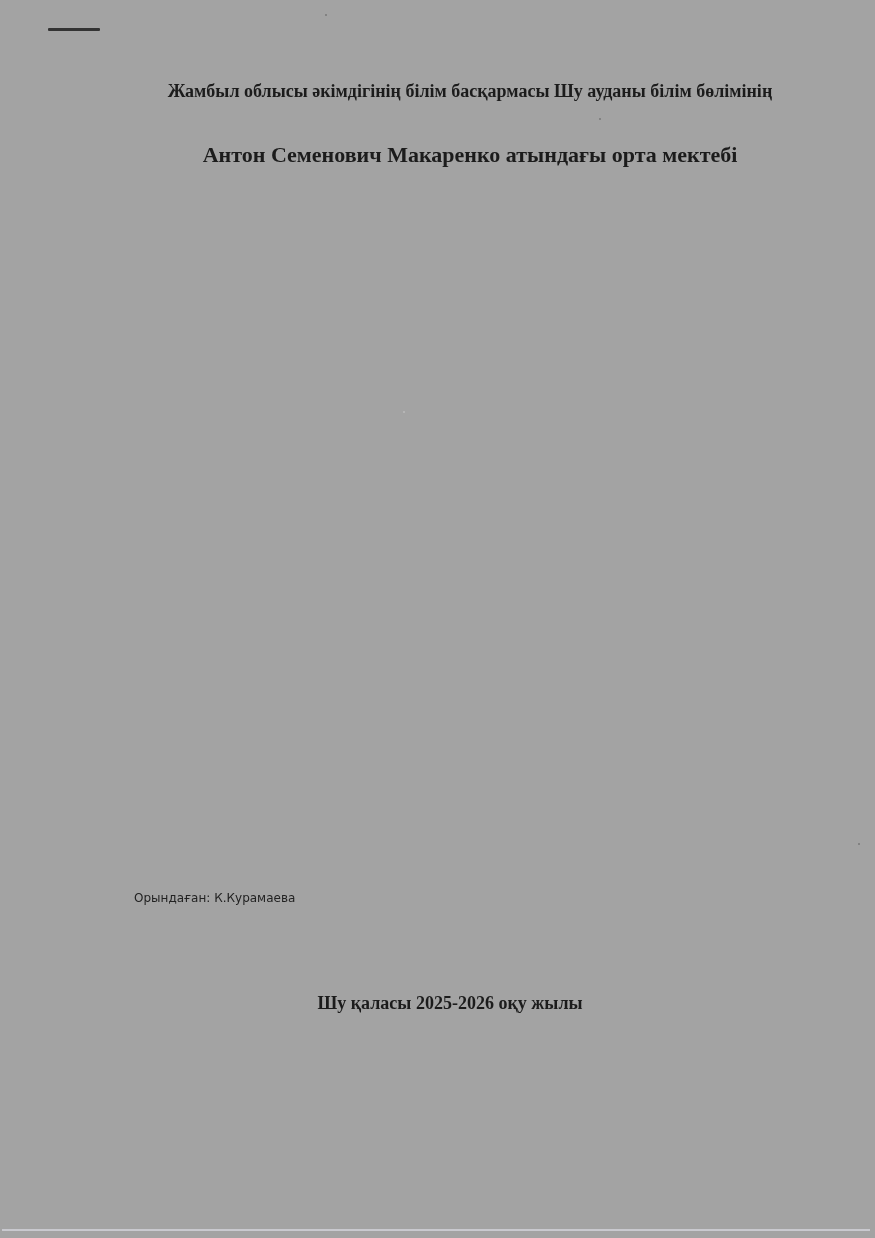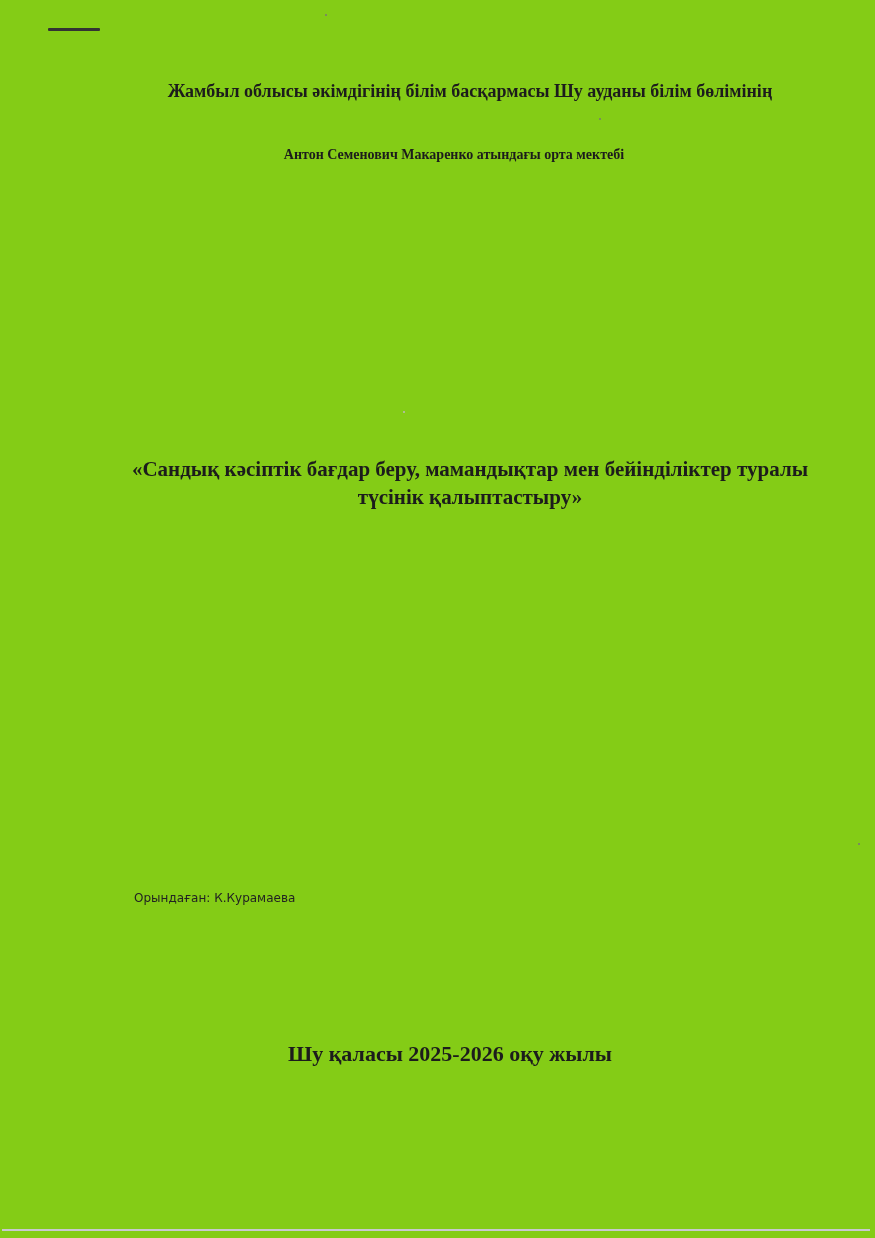--- a/index.html
+++ b/index.html
@@ -1,39 +1,38 @@
 <!DOCTYPE html>
 <html><head>
   <meta charset="utf-8">
   <style>
     html, body { margin: 0; padding: 0; background: #ffffff; }
     body { width: 875px; height: 1238px; position: relative; overflow: hidden; }
-    .page { position: absolute; left: 0; top: 0; width: 875px; height: 1238px; background: #84cc16; }
+    .page { position: absolute; left: 0; top: 0; width: 875px; height: 1238px; background: #a3a3a3; }
     .mark-top { position: absolute; left: 48px; top: 28px; width: 52px; height: 3px; background: #333; border-radius: 1px; }
     .bottom-edge { position: absolute; left: 2px; top: 1229px; width: 868px; height: 2px; background: #c9c9cf; }
     .serif { font-family: "Liberation Serif", "DejaVu Serif", serif; color: #1c1c1c; font-weight: bold; text-align: center; position: absolute; }
     .hdr1 { left: 120px; width: 700px; top: 80px; font-size: 18px; line-height: 22px; }
-    .hdr2 { left: 104px; width: 700px; top: 144px; font-size: 14px; line-height: 22px; }
+    .hdr2 { left: 120px; width: 700px; top: 144px; font-size: 22px; line-height: 22px; }
     .title { left: 200px; width: 450px; top: 352px; font-size: 42px; line-height: 52px; letter-spacing: 0.3px; }
     .subtitle { left: 110px; width: 720px; top: 455px; font-size: 21px; line-height: 28px; }
     .author { position: absolute; left: 134px; top: 891px; font-family: "DejaVu Sans", "Liberation Sans", sans-serif; font-size: 12px; color: #222; }
-    .footer { left: 200px; width: 500px; top: 1043px; font-size: 22px; line-height: 22px; }
+    .footer { left: 200px; width: 500px; top: 992px; font-size: 18px; line-height: 22px; }
     .speck { position: absolute; width: 2px; height: 2px; background: #777; border-radius: 1px; }
   </style>
 </head>
 <body>
 
 <div class="page">
   <div class="mark-top"></div>
 
   <div class="serif hdr1">Жамбыл облысы әкімдігінің білім басқармасы Шу ауданы білім бөлімінің</div>
   <div class="serif hdr2">Антон Семенович Макаренко атындағы орта мектебі</div>
 
 
-  <div class="serif subtitle">«Сандық кәсіптік бағдар беру, мамандықтар мен бейінділіктер туралы түсінік қалыптастыру»</div>
 
   <div class="author">Орындаған: К.Курамаева</div>
 
   <div class="serif footer">Шу қаласы 2025-2026 оқу жылы</div>
 
   <div class="speck" style="left:325px;top:14px;"></div>
   <div class="speck" style="left:599px;top:118px;"></div>
   <div class="speck" style="left:403px;top:411px;background:#bbb;"></div>
   <div class="speck" style="left:858px;top:843px;"></div>
 

